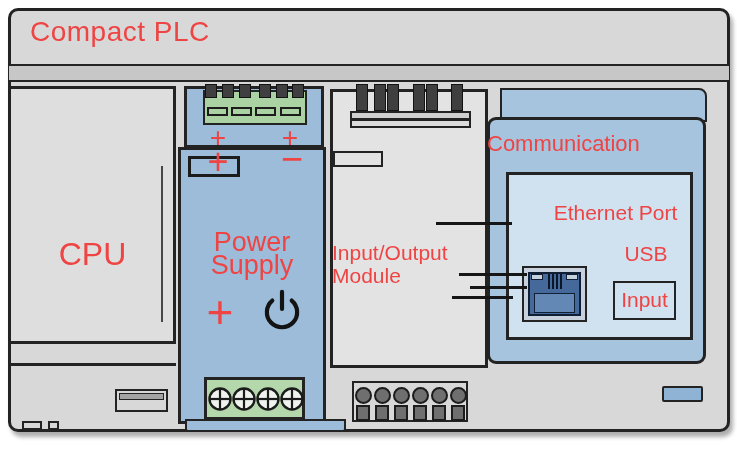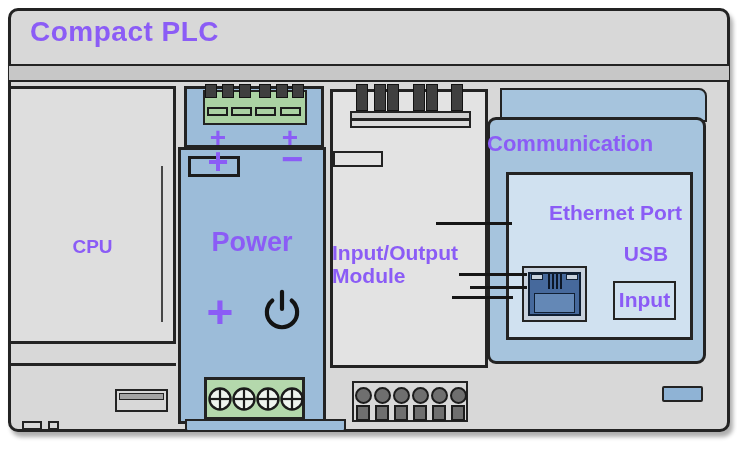--- a/index.html
+++ b/index.html
@@ -1,34 +1,34 @@
 <!DOCTYPE html>
 <html><head>
 <meta charset="utf-8">
 <style>
   html,body{margin:0;padding:0;background:#ffffff;}
   .canvas{
     position:relative;width:737px;height:453px;overflow:hidden;
     font-family:"Liberation Sans", sans-serif;background:#ffffff;
   }
   .abs{position:absolute;box-sizing:border-box;}
-  .txt{color:#8b5cf6;font-weight:700;white-space:nowrap;}
+  .txt{color:#ef4444;font-weight:400;white-space:nowrap;}
 
   
   .enclosure{left:8px;top:8px;width:722px;height:424px;background:#d8d8d8;
     border:3px solid #232323;border-radius:10px;
     box-shadow:3px 5px 4px rgba(0,0,0,.32);z-index:1;}
   .title{left:30px;top:16px;font-size:28px;letter-spacing:.5px;z-index:3;}
   .band{left:9px;top:64px;width:720px;height:18px;background:#c7c7c7;
     border-top:2.5px solid #232323;border-bottom:2.5px solid #232323;z-index:2;}
 
   
   .cpu-block{left:9px;top:86px;width:167px;height:258px;background:#dedede;
     border:3px solid #232323;border-left:2px solid #232323;z-index:3;}
-  .cpu-label{left:9px;top:236px;width:167px;text-align:center;font-size:19px;z-index:4;}
+  .cpu-label{left:9px;top:236px;width:167px;text-align:center;font-size:32px;z-index:4;}
   .cpu-accent{left:161px;top:166px;width:2px;height:156px;background:#2c2c2c;opacity:.85;z-index:4;}
   .cpu-mid{left:9px;top:344px;width:167px;height:22px;border-bottom:3px solid #232323;z-index:3;}
   .cpu-slot{left:115px;top:389px;width:53px;height:23px;background:#d8d8d8;border:2.5px solid #232323;z-index:4;}
   .cpu-slot-bar{left:119px;top:393px;width:45px;height:7px;background:#a4a4a4;border:1.5px solid #232323;z-index:5;}
   .notch1{left:22px;top:421px;width:20px;height:9px;background:#d8d8d8;border:2px solid #232323;z-index:5;}
   .notch2{left:48px;top:421px;width:11px;height:9px;background:#d8d8d8;border:2px solid #232323;z-index:5;}
 
   
   .ps-upper{left:184px;top:86px;width:140px;height:62px;background:#9cbcd9;border:3px solid #232323;z-index:3;}
   .ps-main{left:178px;top:147px;width:148px;height:277px;background:#9cbcd9;border:3px solid #232323;z-index:3;}
@@ -113,20 +113,21 @@
   <div class="abs slot" style="left:231px"></div>
   <div class="abs slot" style="left:255px"></div>
   <div class="abs slot" style="left:280px"></div>
   <div class="abs ps-plus-tl txt">+</div>
   <div class="abs ps-plus-tr txt">+</div>
   <div class="abs batt-rect"></div>
   <div class="abs batt-plus txt">+</div>
   <div class="abs ps-minus txt">−</div>
   <div class="abs ps-name txt">
     <span style="display:block">Power</span>
+    <span style="display:block">Supply</span>
   </div>
   <div class="abs ps-plus-big txt">+</div>
   <svg class="abs power-icon" viewBox="0 0 46 46">
     <path d="M13.7 14.9 A14.5 14.5 0 1 0 32.3 14.9" fill="none" stroke="#131313" stroke-width="4" stroke-linecap="round"></path>
     <line x1="23" y1="6.5" x2="23" y2="23" stroke="#131313" stroke-width="4" stroke-linecap="round"></line>
   </svg>
   <div class="abs green-bottom">
     <svg width="97" height="39" viewBox="0 0 97 39">
       <g stroke="#1b1b1b" stroke-width="2.4" fill="#eef3ee">
         <circle cx="13" cy="19" r="10.5"></circle>

